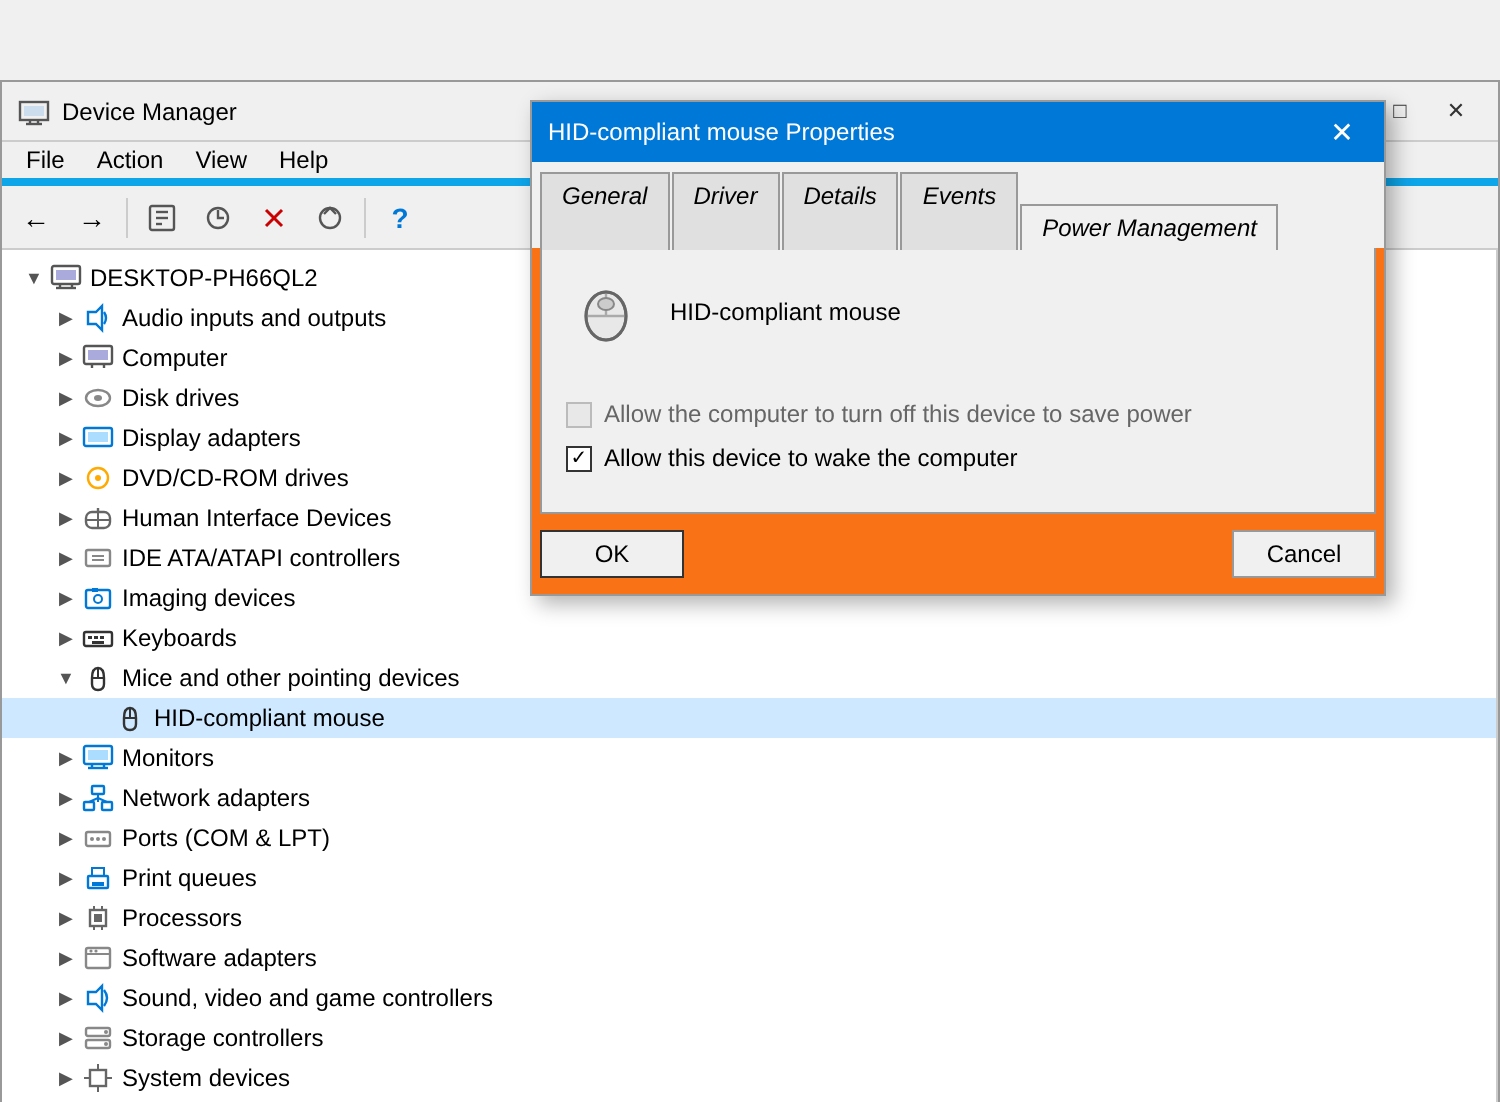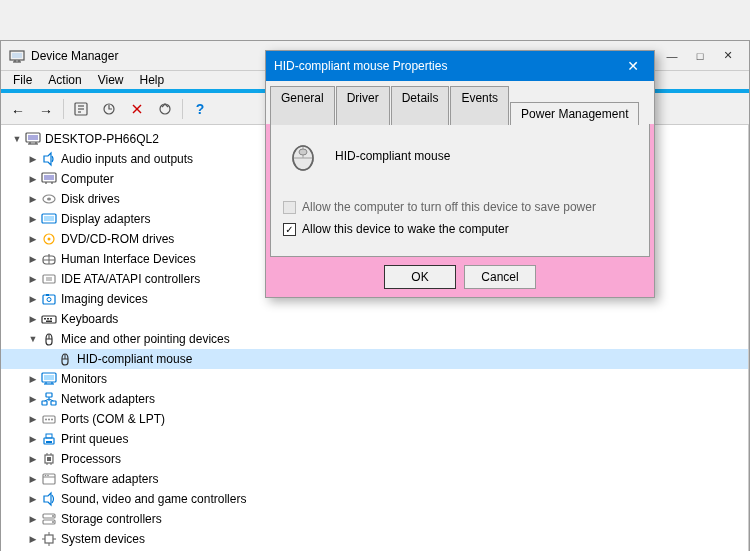--- a/index.html
+++ b/index.html
@@ -184,22 +184,22 @@
       display: flex;
       align-items: center;
       font-size: 11px;
     }
 
     
     .prop-dialog {
       position: absolute;
       top: 50px;
       left: 265px;
-      width: 390px;
-      background: #f9a8d4;
+      width: 428px;
+      background: #f97316;
       border: 1px solid #999;
       box-shadow: 4px 4px 10px rgba(0,0,0,0.3);
       display: flex;
       flex-direction: column;
       z-index: 10;
     }
 
     .prop-titlebar {
       background: #0078d7;
       height: 30px;
@@ -238,20 +238,21 @@
 
     .prop-tab {
       padding: 4px 10px;
       border: 1px solid #999;
       background: #e0e0e0;
       cursor: pointer;
       font-size: 12px;
       border-bottom: none;
       position: relative;
       top: 1px;
+      font-style: italic;
     }
 
     .prop-tab.active {
       background: #f0f0f0;
       border-bottom-color: #f0f0f0;
       z-index: 1;
       margin-top: 16px;
     }
 
     .prop-body {
@@ -320,21 +321,21 @@
       color: #000;
     }
 
     .prop-checkbox.disabled {
       border-color: #bbb;
       background: #e8e8e8;
     }
 
     .prop-footer {
       display: flex;
-      justify-content: center;
+      justify-content: space-between;
       padding: 8px 4px 8px;
       gap: 8px;
     }
 
     .prop-btn {
       width: 72px;
       height: 24px;
       border: 1px solid #999;
       background: #f0f0f0;
       cursor: pointer;

